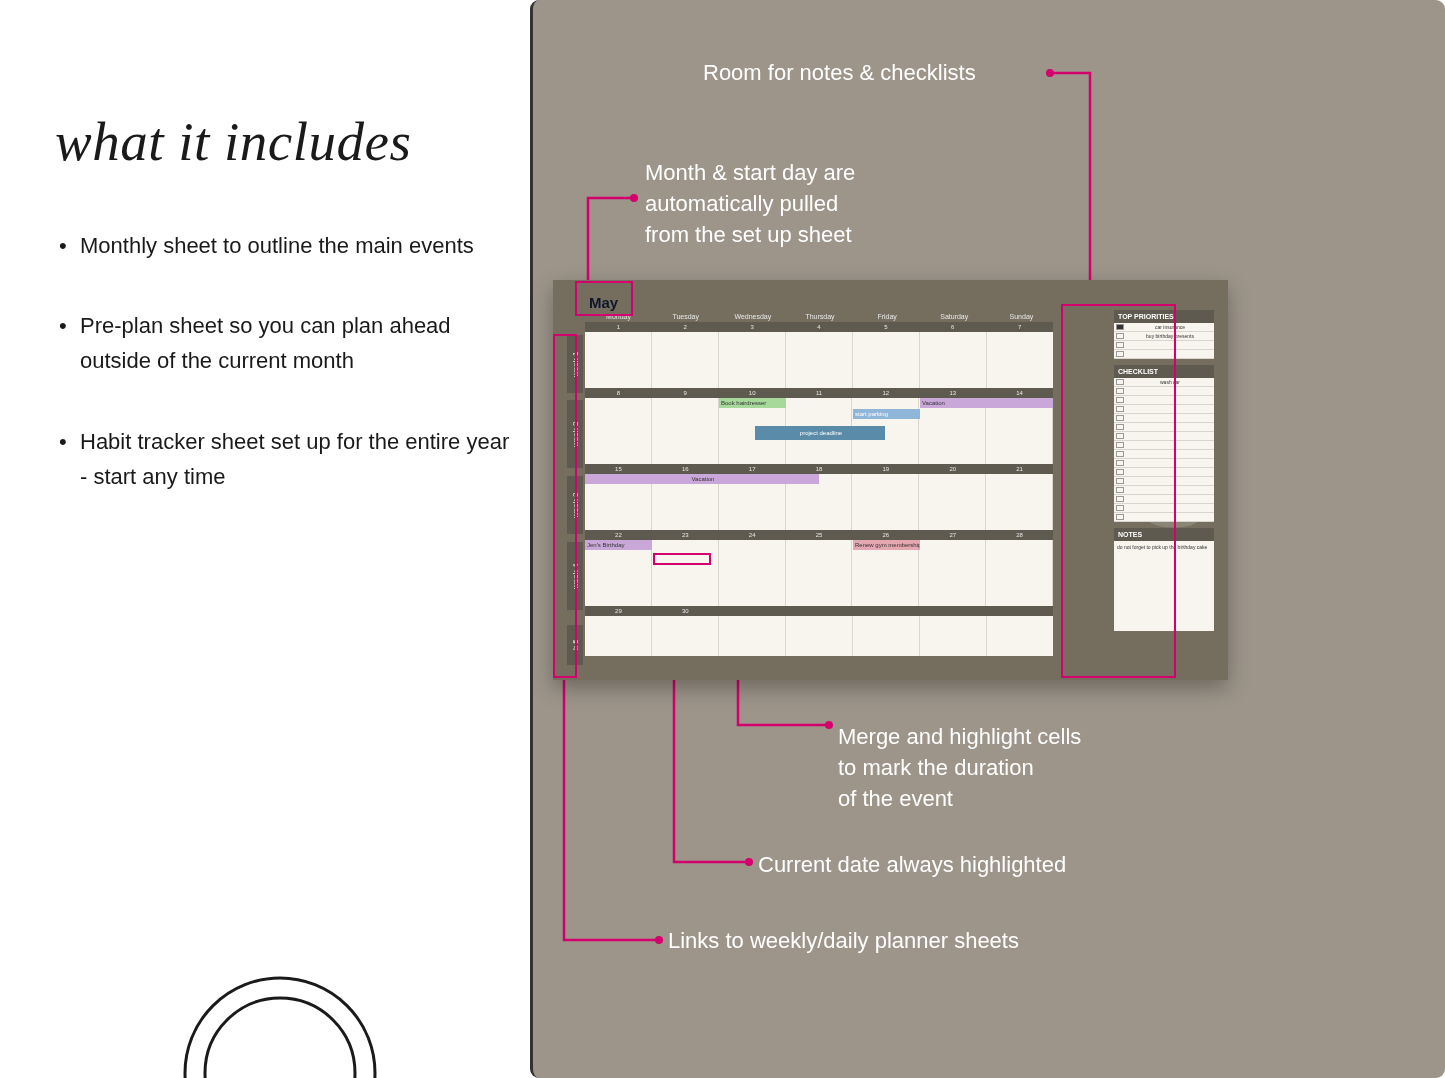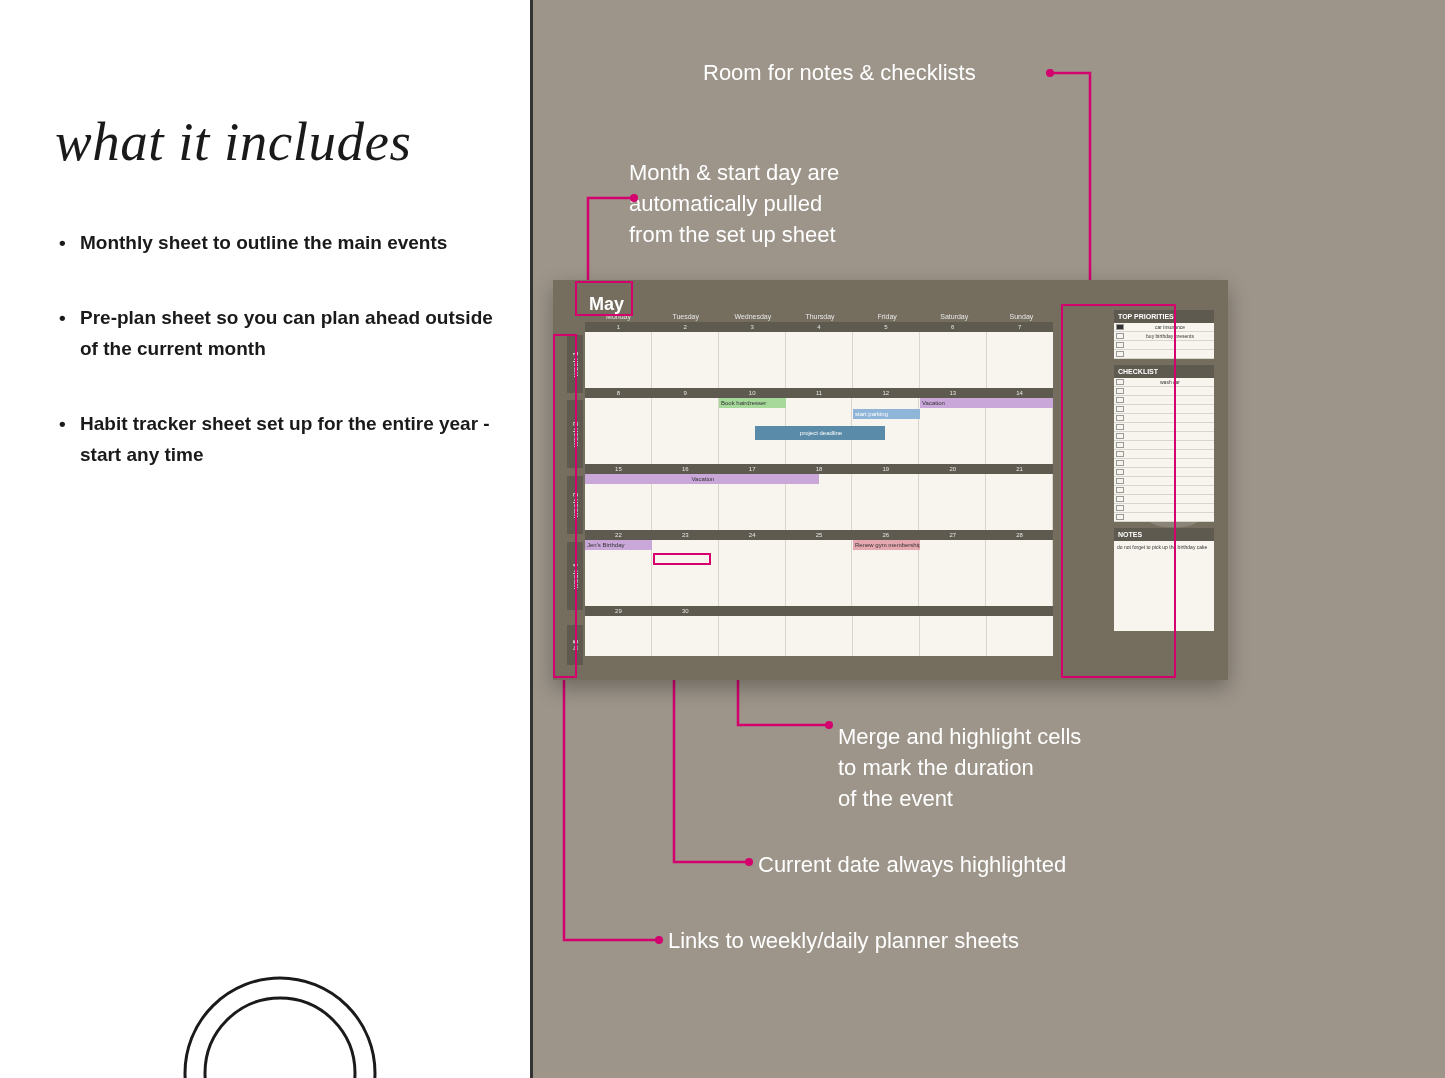--- a/index.html
+++ b/index.html
@@ -24,27 +24,27 @@
   font-size: 55px;
   font-weight: 400;
   color: #1a1a1a;
   margin-bottom: 55px;
   letter-spacing: 0.5px;
 }
 .bullets {
   list-style: none;
 }
 .bullets li {
-  font-size: 19px;
+  font-size: 22px;
   color: #1a1a1a;
   line-height: 1.6;
   margin-bottom: 45px;
   padding-left: 25px;
   position: relative;
-  font-weight: 700;
+  font-weight: 400;
 }
 .bullets li::before {
   content: "•";
   position: absolute;
   left: 4px;
   top: 0;
 }
 .arcs {
   position: absolute;
   bottom: -60px;
@@ -53,30 +53,31 @@
   height: 220px;
 }
 .arcs svg { width: 100%; height: 100%; }
 
 .right-panel {
   flex: 1;
   height: 100%;
   background: #9d958a;
   position: relative;
   border-left: 3px solid #333;
+  border-radius: 9px;
 }
 .annot {
   position: absolute;
   color: #fff;
   font-size: 22px;
   font-weight: 500;
   line-height: 1.4;
 }
 .annot-notes { top: 58px; left: 170px; }
-.annot-month { top: 158px; left: 96px; }
+.annot-month { top: 158px; left: 112px; }
 .annot-merge { top: 710px; left: 305px; }
 .annot-current { top: 850px; left: 225px; }
 .annot-links { top: 926px; left: 135px; }
 
 .connector {
   position: absolute;
   stroke: #d4006e;
   stroke-width: 2.5;
   fill: none;
 }
@@ -92,23 +93,23 @@
   height: 400px;
   background: #756e5f;
   box-shadow: 0 8px 20px rgba(0,0,0,0.3);
   font-size: 8px;
   color: #fff;
 }
 .cal-month {
   position: absolute;
   top: 14px;
   left: 36px;
-  font-size: 18px;
+  font-size: 15px;
   font-weight: 700;
-  color: #ffffff;
+  color: #0f172a;
 }
 .cal-header {
   position: absolute;
   top: 33px;
   left: 32px;
   width: 470px;
   display: flex;
 }
 .cal-header div {
   flex: 1;

